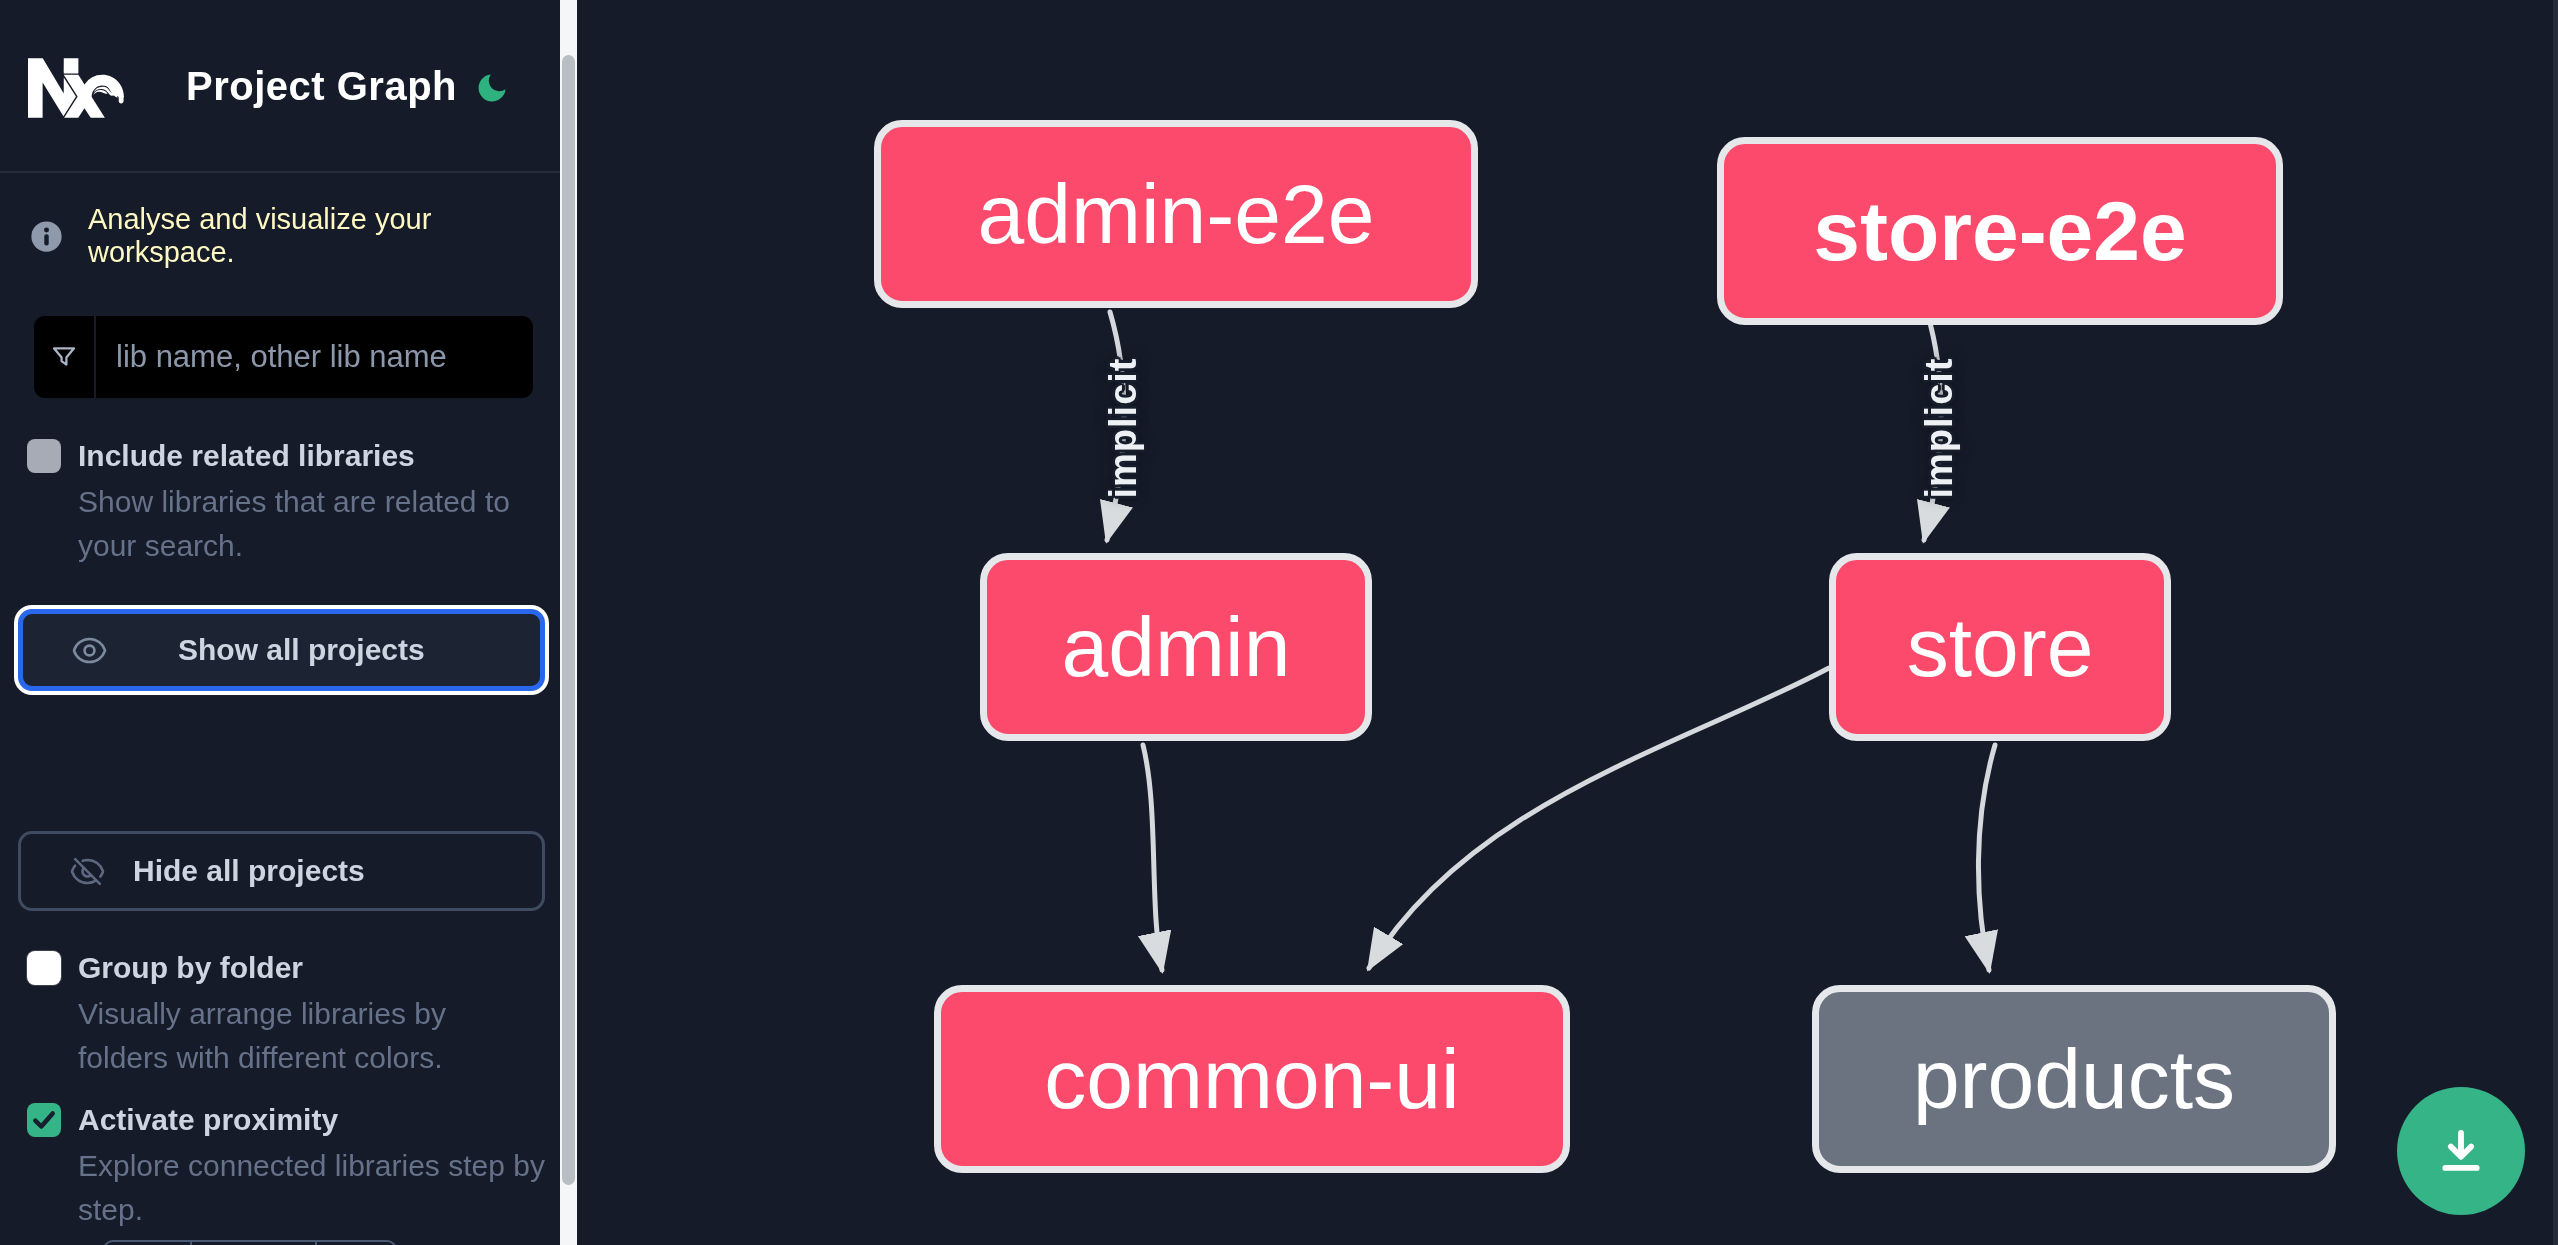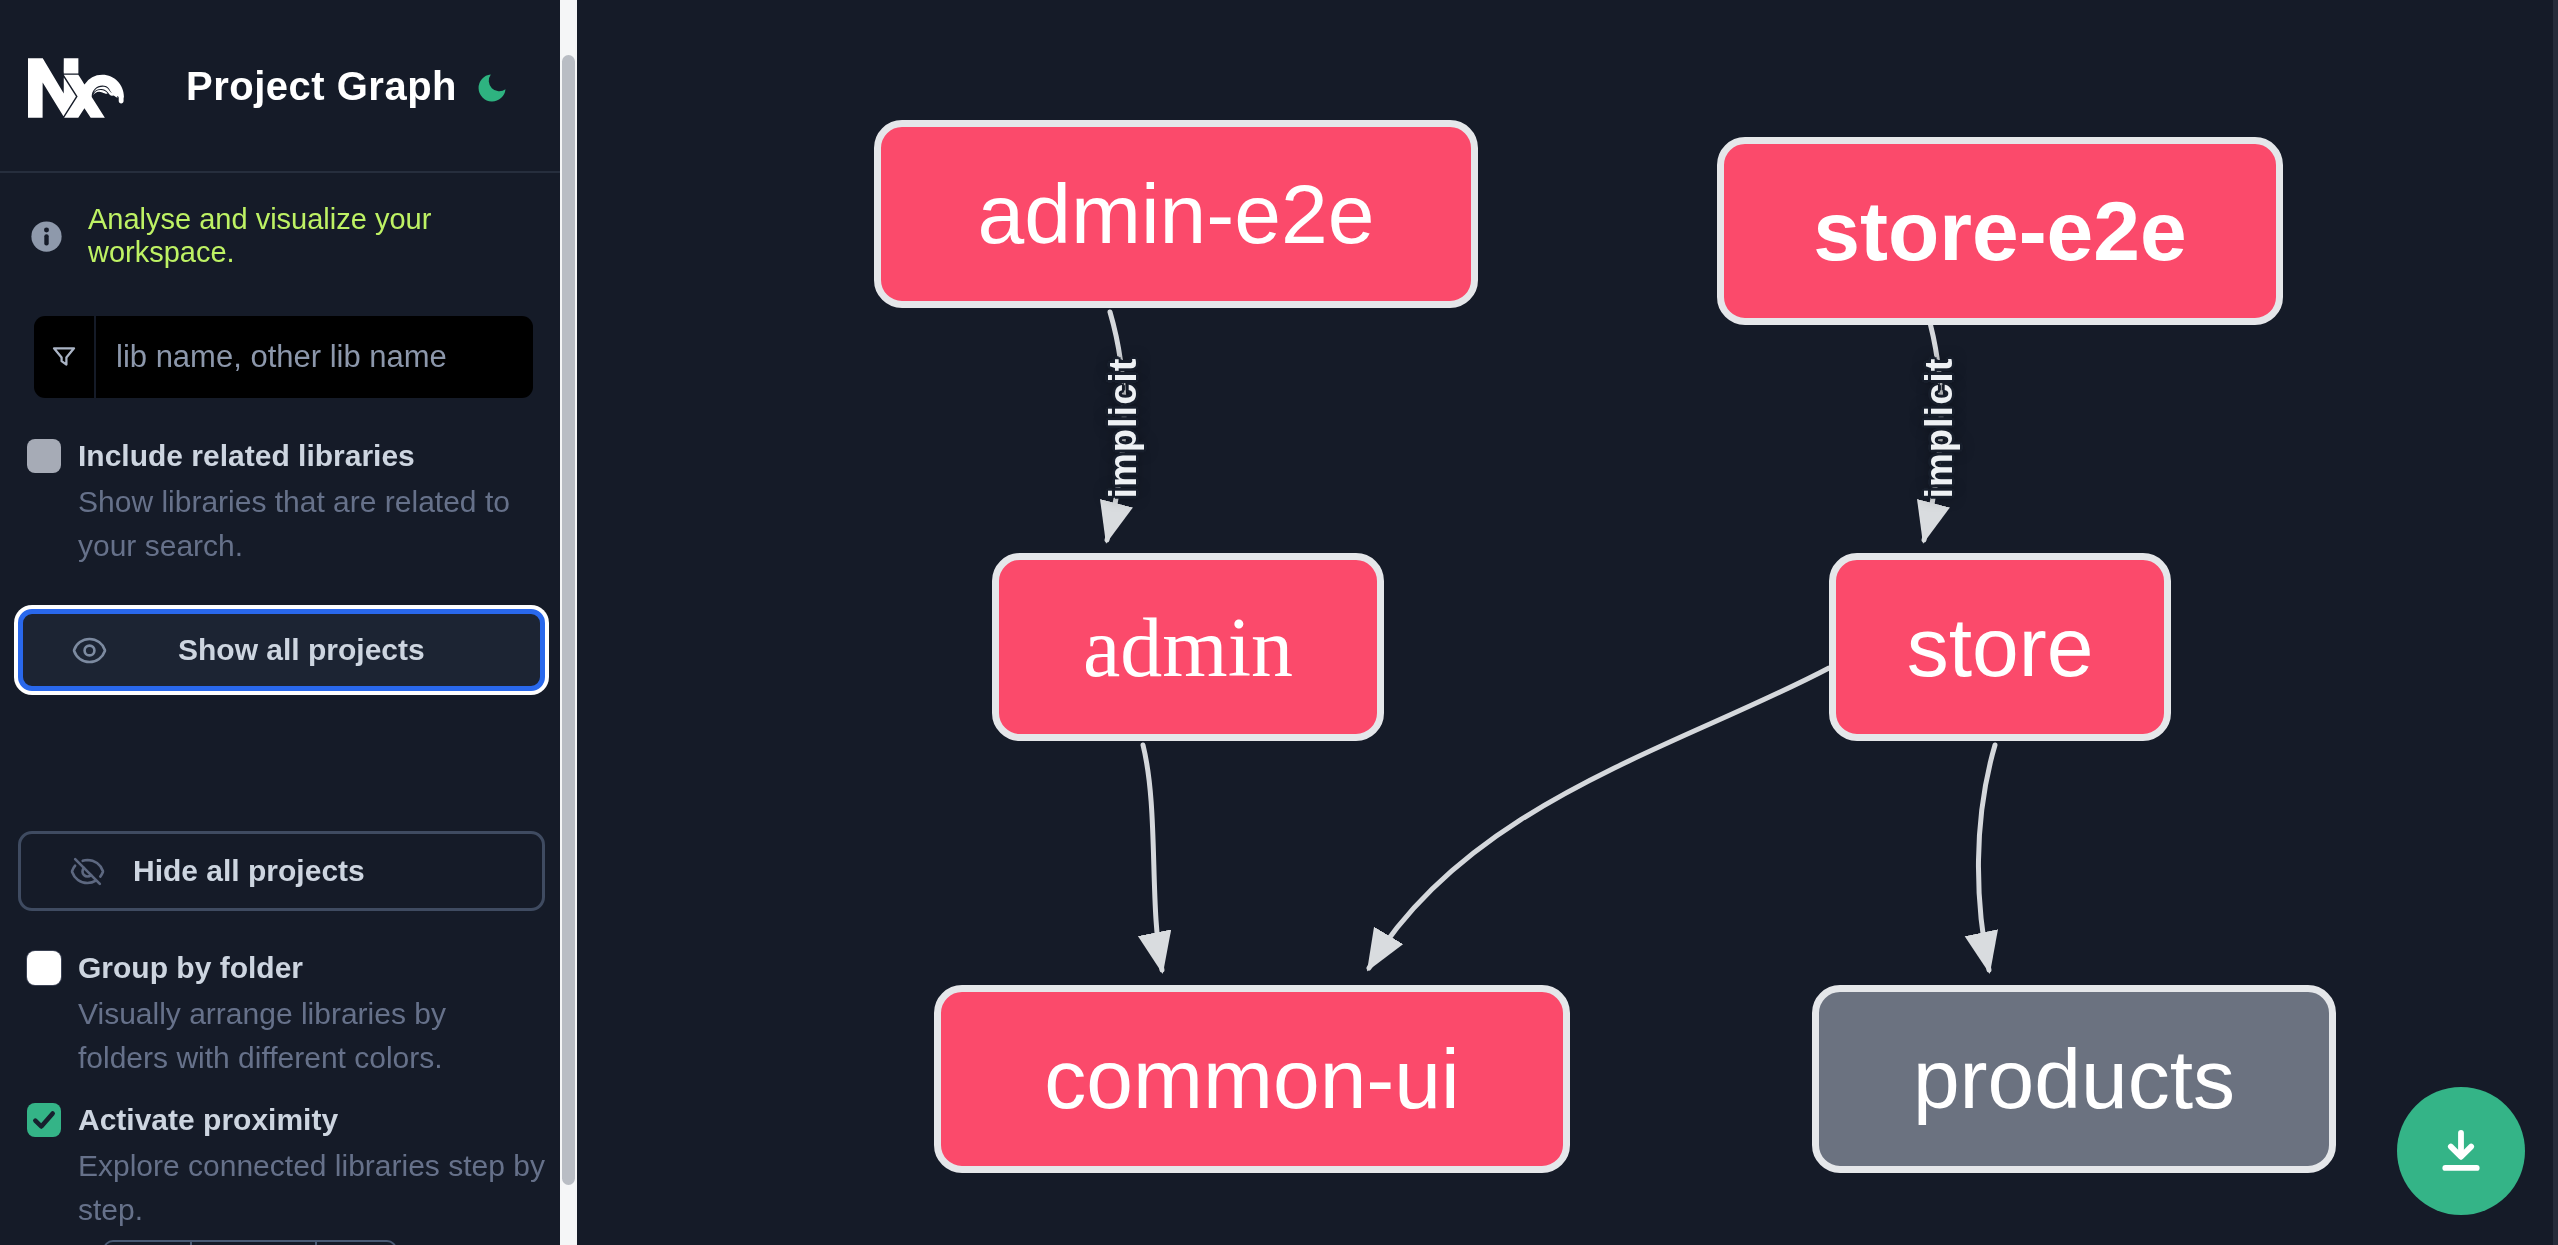--- a/index.html
+++ b/index.html
@@ -24,21 +24,21 @@
   .nx-logo { position:absolute; left:28px; top:40px; width:96px; height:96px; }
   .sb-title {
     position:absolute; left:186px; top:0; height:173px;
     display:flex; align-items:center;
     font-size:40px; font-weight:700; color:#ffffff; letter-spacing:0.5px;
   }
   .theme-toggle { position:absolute; left:474px; top:70px; width:36px; height:36px; cursor:pointer; }
 
   .tagline-row { position:absolute; left:30px; top:203px; display:flex; align-items:center; }
   .info-icon { width:33px; height:33px; margin-right:25px; flex:none; }
-  .tagline { font-size:29px; color:#bef264; }
+  .tagline { font-size:29px; color:#fef9c3; }
 
   .search-box {
     position:absolute; left:34px; top:316px; width:499px; height:82px;
     background:#000000; border-radius:11px; display:flex; overflow:hidden;
   }
   .search-icon-cell {
     width:62px; flex:none; display:flex; align-items:center; justify-content:center;
     border-right:2px solid #151b28;
   }
   .search-box input {
@@ -237,21 +237,21 @@
       <path d="M 1418 745 C 1396 820, 1398 902, 1412 970" marker-end="url(#arrow)"></path>
     </g>
   </svg>
 
   <div class="node pink" style="left:297px;  top:120px; width:604px; height:188px;">
     <span>admin-e2e</span>
   </div>
   <div class="node pink" style="left:1140px; top:137px; width:566px; height:188px;font-weight:bold;">
     <span>store-e2e</span>
   </div>
-  <div class="node pink" style="left:415px;  top:553px; width:392px; height:188px;font-family:Liberation Serif, serif;">
+  <div class="node pink" style="left:403px;  top:553px; width:392px; height:188px;">
     <span>admin</span>
   </div>
   <div class="node pink" style="left:1252px; top:553px; width:342px; height:188px;">
     <span>store</span>
   </div>
   <div class="node pink" style="left:357px;  top:985px; width:636px; height:188px;">
     <span>common-ui</span>
   </div>
   <div class="node gray" style="left:1235px; top:985px; width:524px; height:188px;">
     <span>products</span>

